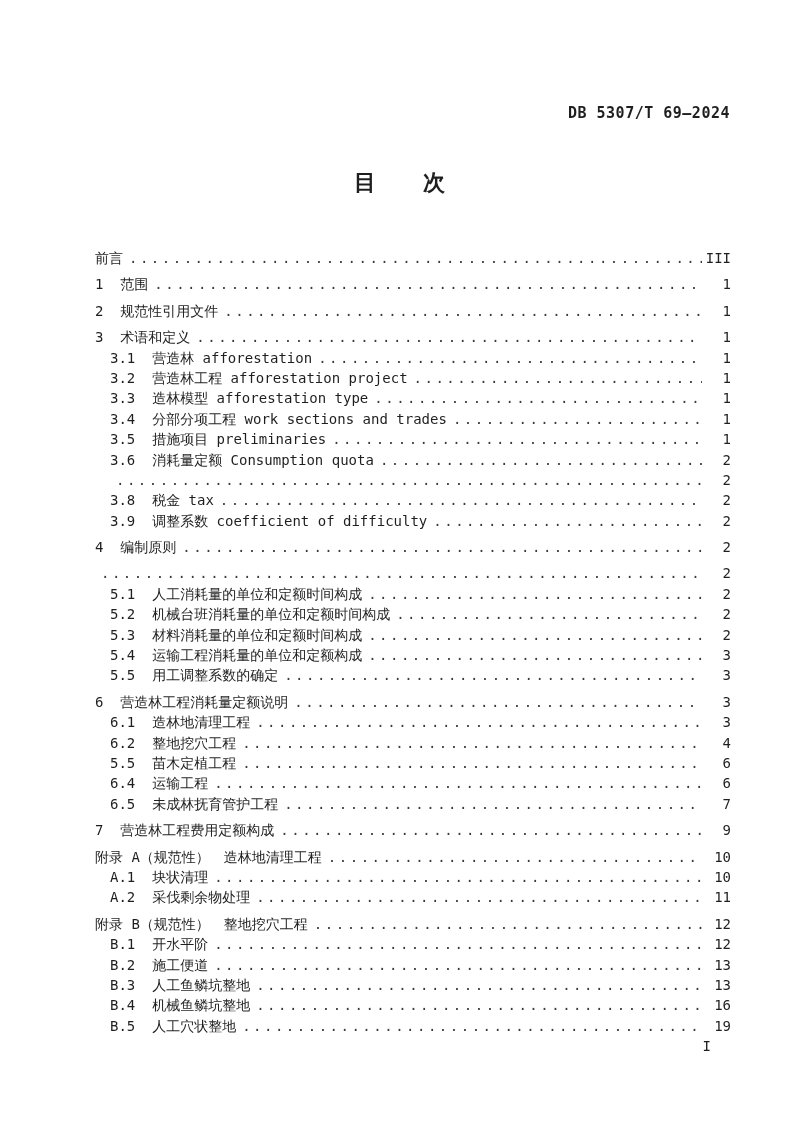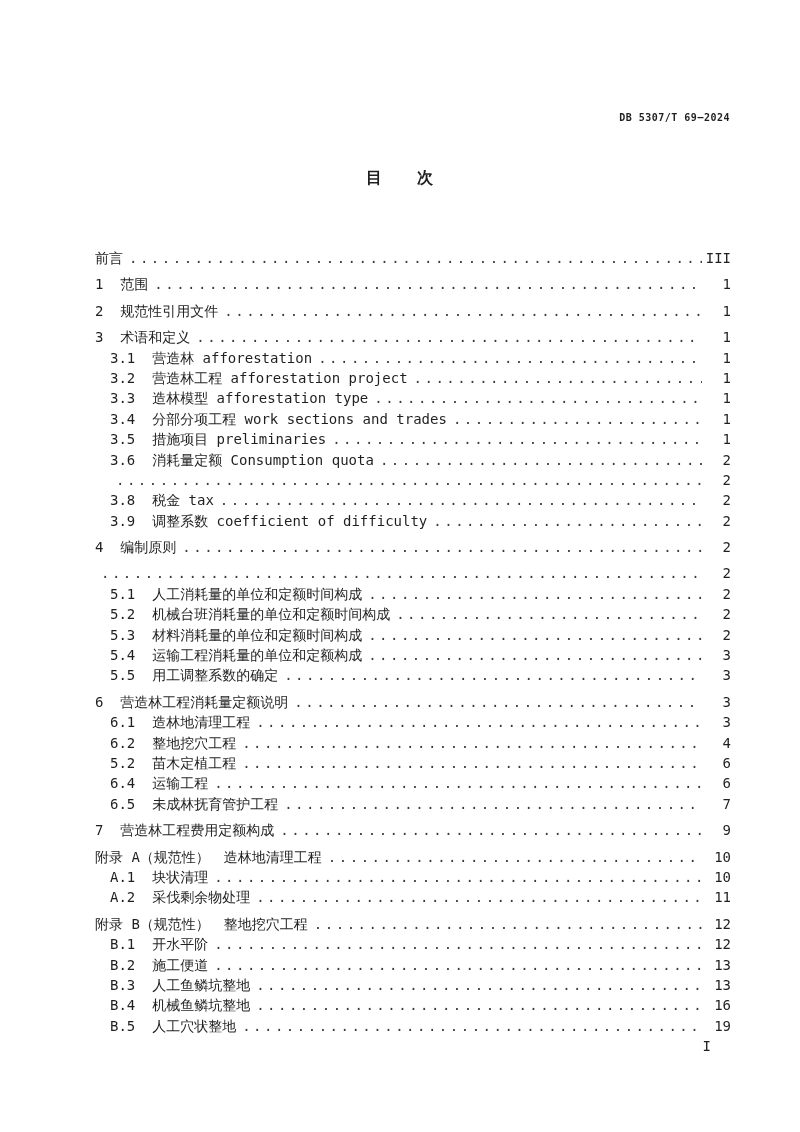--- a/index.html
+++ b/index.html
@@ -15,34 +15,34 @@
   }
   .sheet {
     position: relative;
     width: 800px;
     height: 1132px;
     background: #ffffff;
     overflow: hidden;
   }
   .doc-code {
     position: absolute;
-    top: 112px;
+    top: 104px;
     right: 70px;
-    font-size: 10px;
+    font-size: 15px;
     font-weight: bold;
     letter-spacing: 0.5px;
     white-space: pre;
   }
   .doc-title {
     position: absolute;
     top: 168px;
     left: 0;
     width: 100%;
     text-align: center;
-    font-size: 16px;
+    font-size: 22px;
     font-weight: bold;
     margin: 0;
     letter-spacing: 1px;
     white-space: pre;
     font-family: "DejaVu Sans", sans-serif;
   }
   .toc {
     position: absolute;
     top: 242px;
     left: 95px;
@@ -205,21 +205,21 @@
         <span class="lab">6.1  造林地清理工程</span>
         <span class="dots"></span>
         <span class="pg">3</span>
       </div>
       <div class="row lvl2">
         <span class="lab">6.2  整地挖穴工程</span>
         <span class="dots"></span>
         <span class="pg">4</span>
       </div>
       <div class="row lvl2">
-        <span class="lab">5.2  苗木定植工程</span>
+        <span class="lab">5.5  苗木定植工程</span>
         <span class="dots"></span>
         <span class="pg">6</span>
       </div>
       <div class="row lvl2">
         <span class="lab">6.4  运输工程</span>
         <span class="dots"></span>
         <span class="pg">6</span>
       </div>
       <div class="row lvl2">
         <span class="lab">6.5  未成林抚育管护工程</span>

